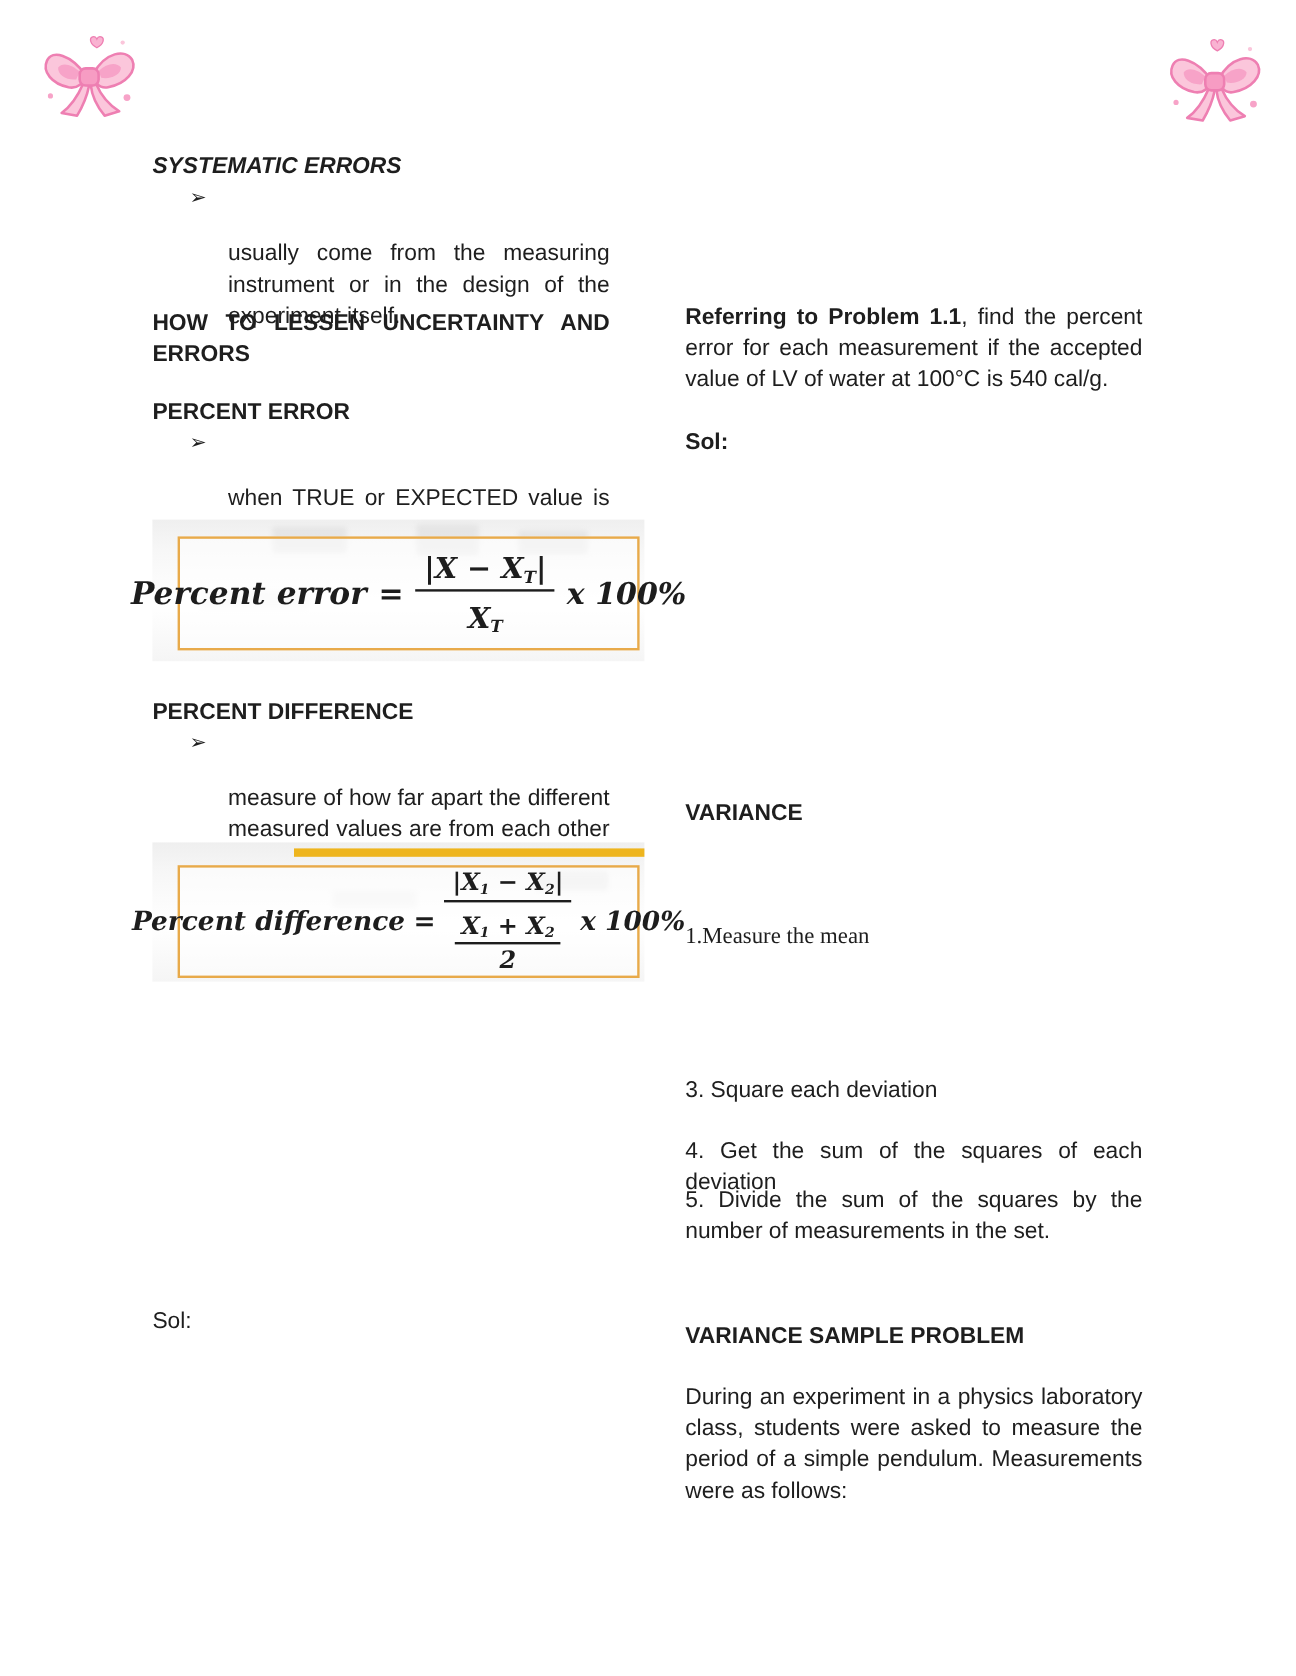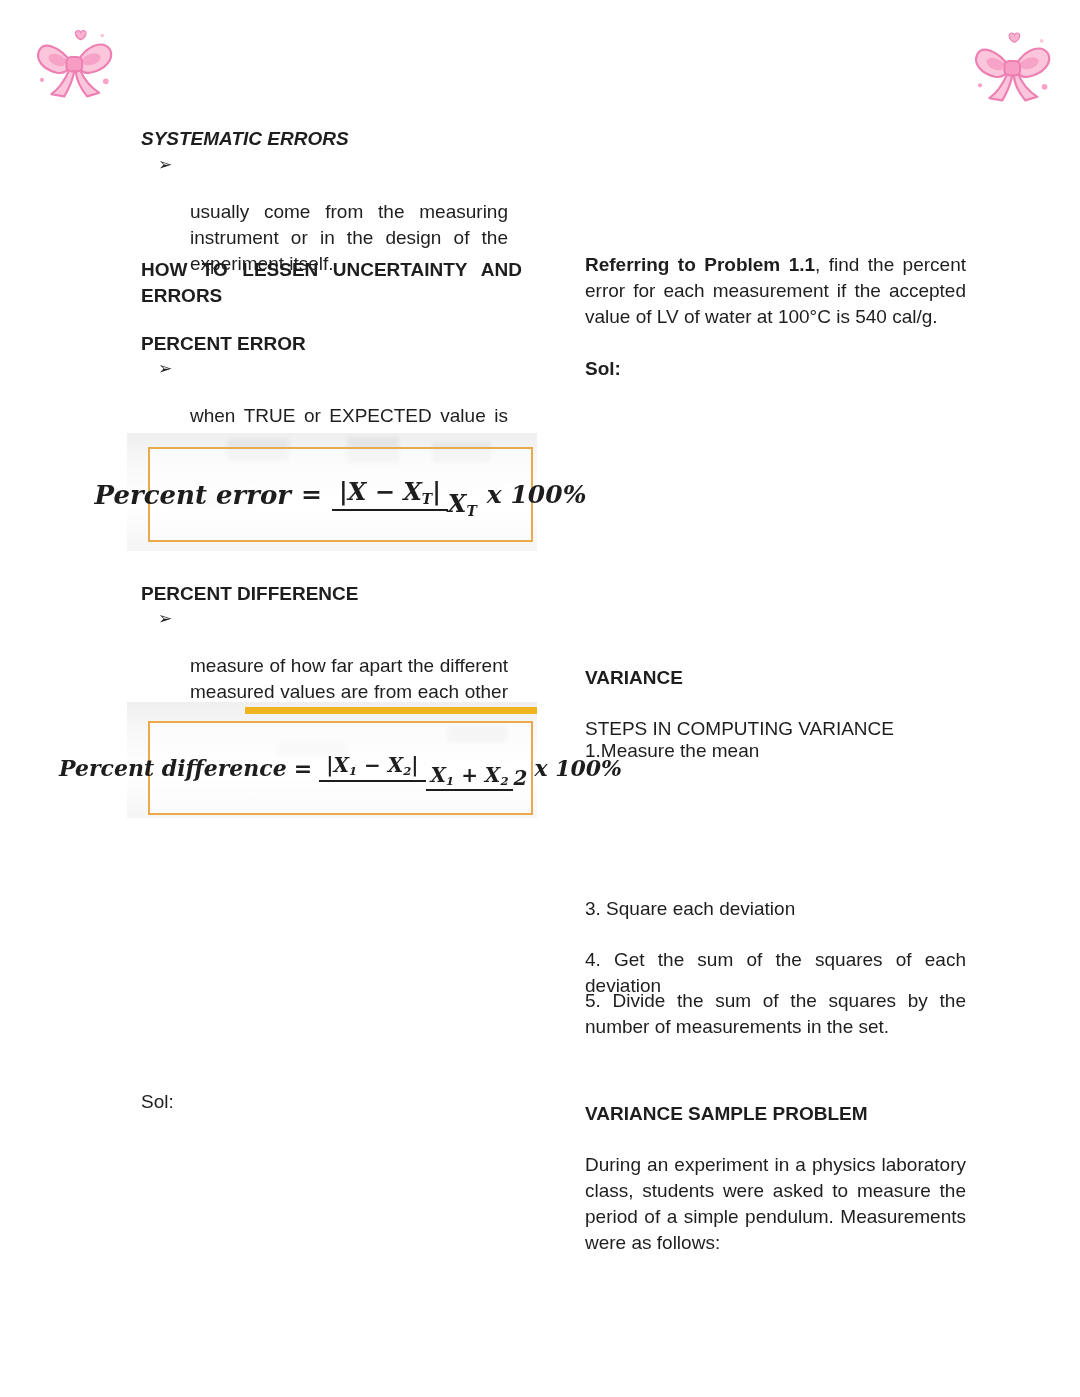--- a/index.html
+++ b/index.html
@@ -1,41 +1,41 @@
 <!DOCTYPE html>
 <html><head>
 <meta charset="utf-8">
 <style>
   html,body{margin:0;padding:0;background:#ffffff;}
   .page{position:relative;width:1080px;height:1397px;background:#ffffff;overflow:hidden;
         font-family:"Liberation Sans",sans-serif;color:#1e1e1e;}
-  .t{position:absolute;font-size:19px;line-height:26px;margin-left:14px;}
+  .t{position:absolute;font-size:19px;line-height:26px;}
   .b{font-weight:700;}
   .i{font-style:italic;}
   .just{text-align:justify;text-align-last:left;}
   .lcol{left:127px;width:381px;}
   .rcol{left:571px;width:381px;}
 
   
   .bullet{position:absolute;}
   .marker{position:absolute;left:31px;top:0;font-size:17px;line-height:26px;color:#1e1e1e;}
   .btext{position:absolute;left:63px;top:0;width:318px;font-size:19px;line-height:26px;margin-top:47px;}
 
   
   .shot{position:absolute;left:127px;width:410px;background:linear-gradient(180deg,#efefef 0%,#f7f7f7 22%,#ffffff 60%,#f5f5f5 100%);}
   .sm{position:absolute;background:#d7d7d7;opacity:.45;filter:blur(2px);border-radius:2px;}
   .fbox{position:absolute;left:21px;right:4px;border:2px solid #e8aa4a;background:rgba(255,255,255,.55);
         display:flex;align-items:center;justify-content:center;gap:10px;
         font-family:"DejaVu Serif",serif;font-style:italic;font-weight:700;color:#1d1d1d;white-space:nowrap;}
   .hline{position:absolute;background:#eeb51e;}
   .flhs1{font-size:26px;}
   .feq1{font-size:25px;}
-  .frac{display:inline-flex;align-items:center;font-size:24px;line-height:1.15;}
+  .frac{display:inline-flex;flex-direction:column;align-items:center;font-size:24px;line-height:1.15;}
   .fnum{border-bottom:2px solid #1d1d1d;padding:0 7px 3px;}
-  .fden{padding-top:19px;}
+  .fden{padding-top:8px;}
   .ftimes1{font-size:25px;}
   .flhs2{font-size:22px;}
   .feq2{font-size:22px;}
   .frac.small{font-size:20px;}
   .f2top{border-bottom:2px solid #1d1d1d;padding:0 5px 2px;}
   .f2bot{padding-top:2px;}
   .ftimes2{font-size:22px;}
   .fsub{font-size:0.58em;font-style:italic;vertical-align:-0.28em;line-height:0;}
 
   .bow{position:absolute;}
@@ -141,23 +141,22 @@
   <div class="t lcol" style="top:1089px;">Sol:</div>
 
   <div class="t rcol just" style="top:252px;">
     <span class="b">Referring to Problem 1.1</span><span>, find the percent error for each measurement if the accepted value of LV of water at 100°C is 540 cal/g.</span>
   </div>
 
   <div class="t rcol b" style="top:356px;">Sol:</div>
 
   <div class="t rcol b" style="top:665px;">VARIANCE</div>
 
-  <div class="t rcol" style="top:716px;">STEPS IN COMPUTING VARIANCE</div>
 
-  <div class="t rcol" style="top:738px;">1.Measure the mean</div>
+  <div class="t rcol" style="top:768px;font-family:Liberation Serif, serif;">1.Measure the mean</div>
 
 
   <div class="t rcol" style="top:896px;">3. Square each deviation</div>
 
   <div class="t rcol just" style="top:947px;">4. Get the sum of the squares of each deviation</div>
 
   <div class="t rcol just" style="top:988px;">5. Divide the sum of the squares by the number of measurements in the set.</div>
 
   <div class="t rcol b" style="top:1101px;">VARIANCE SAMPLE PROBLEM</div>
 

